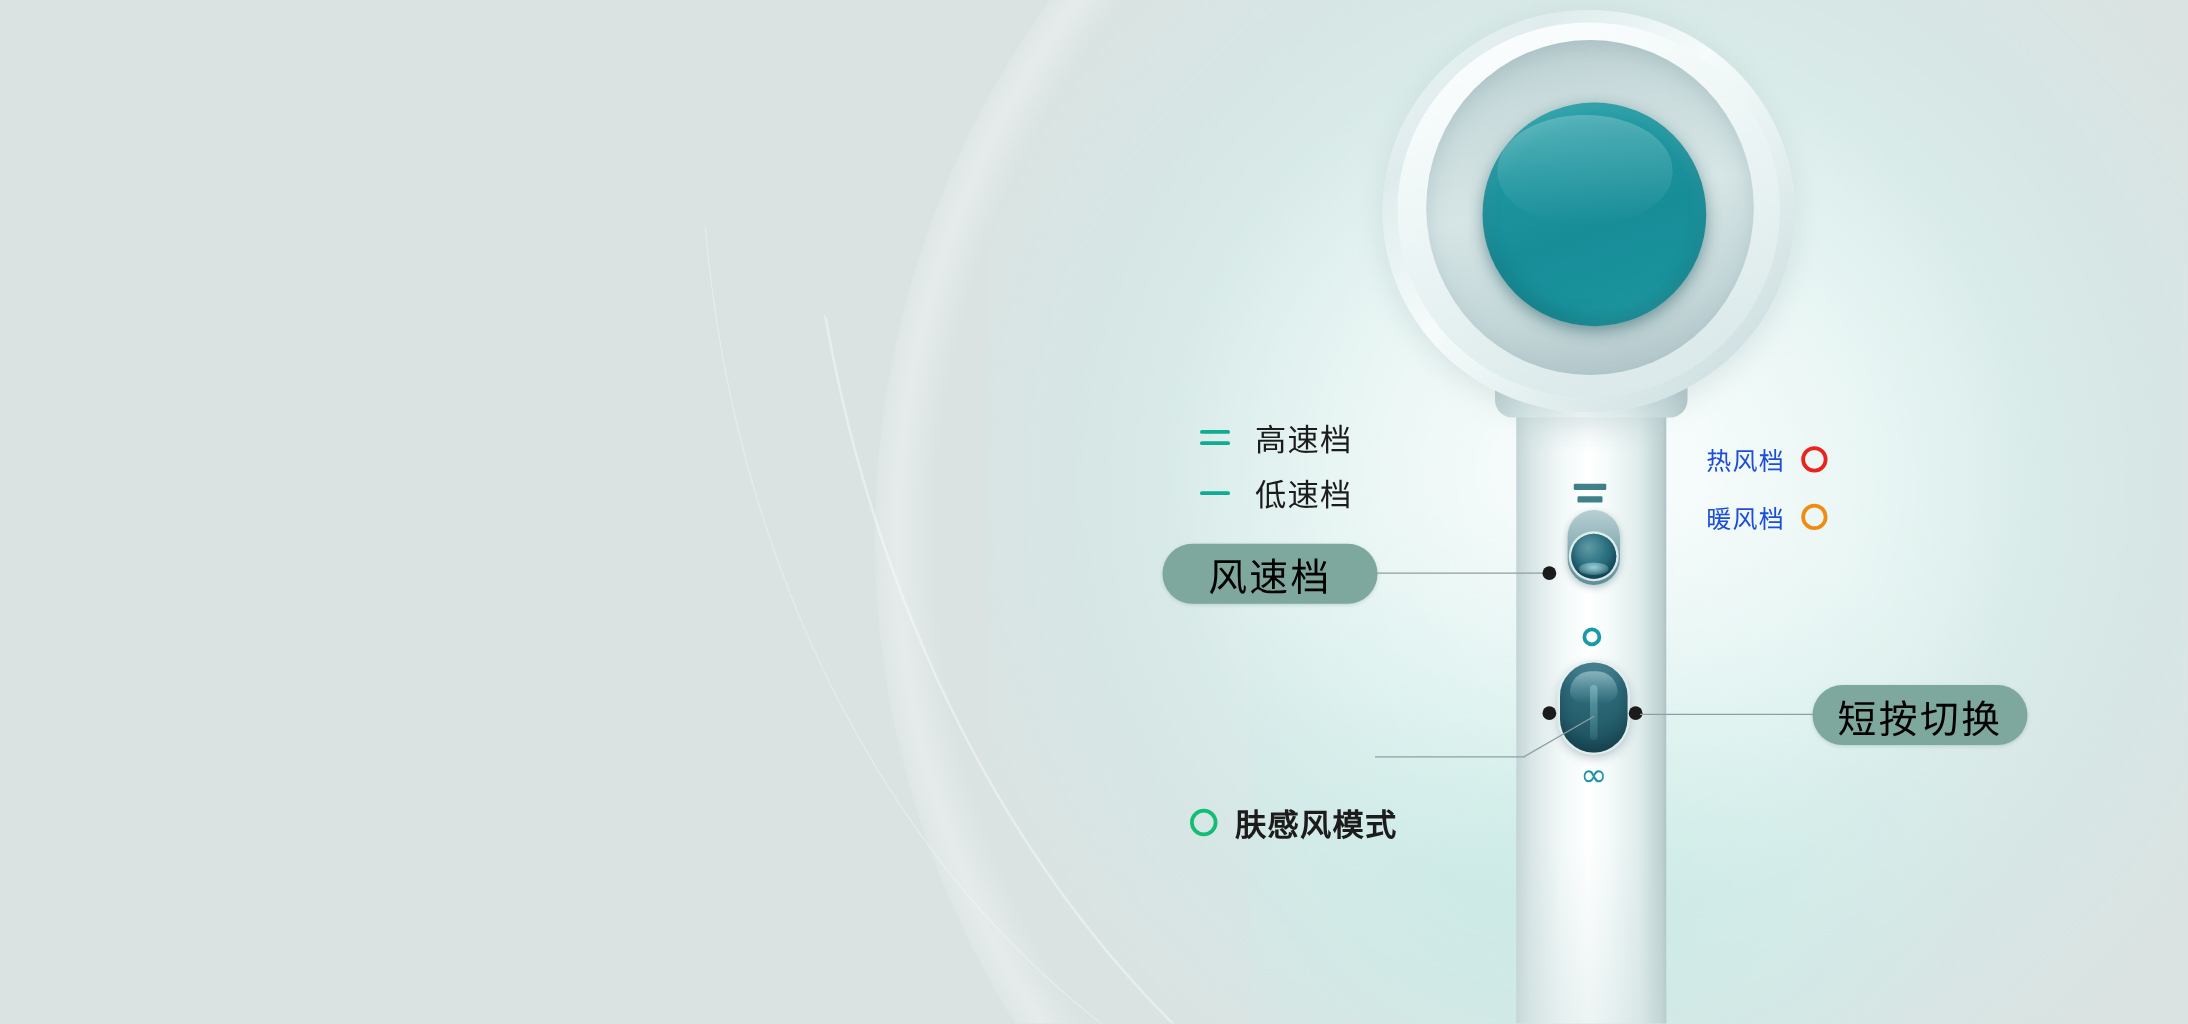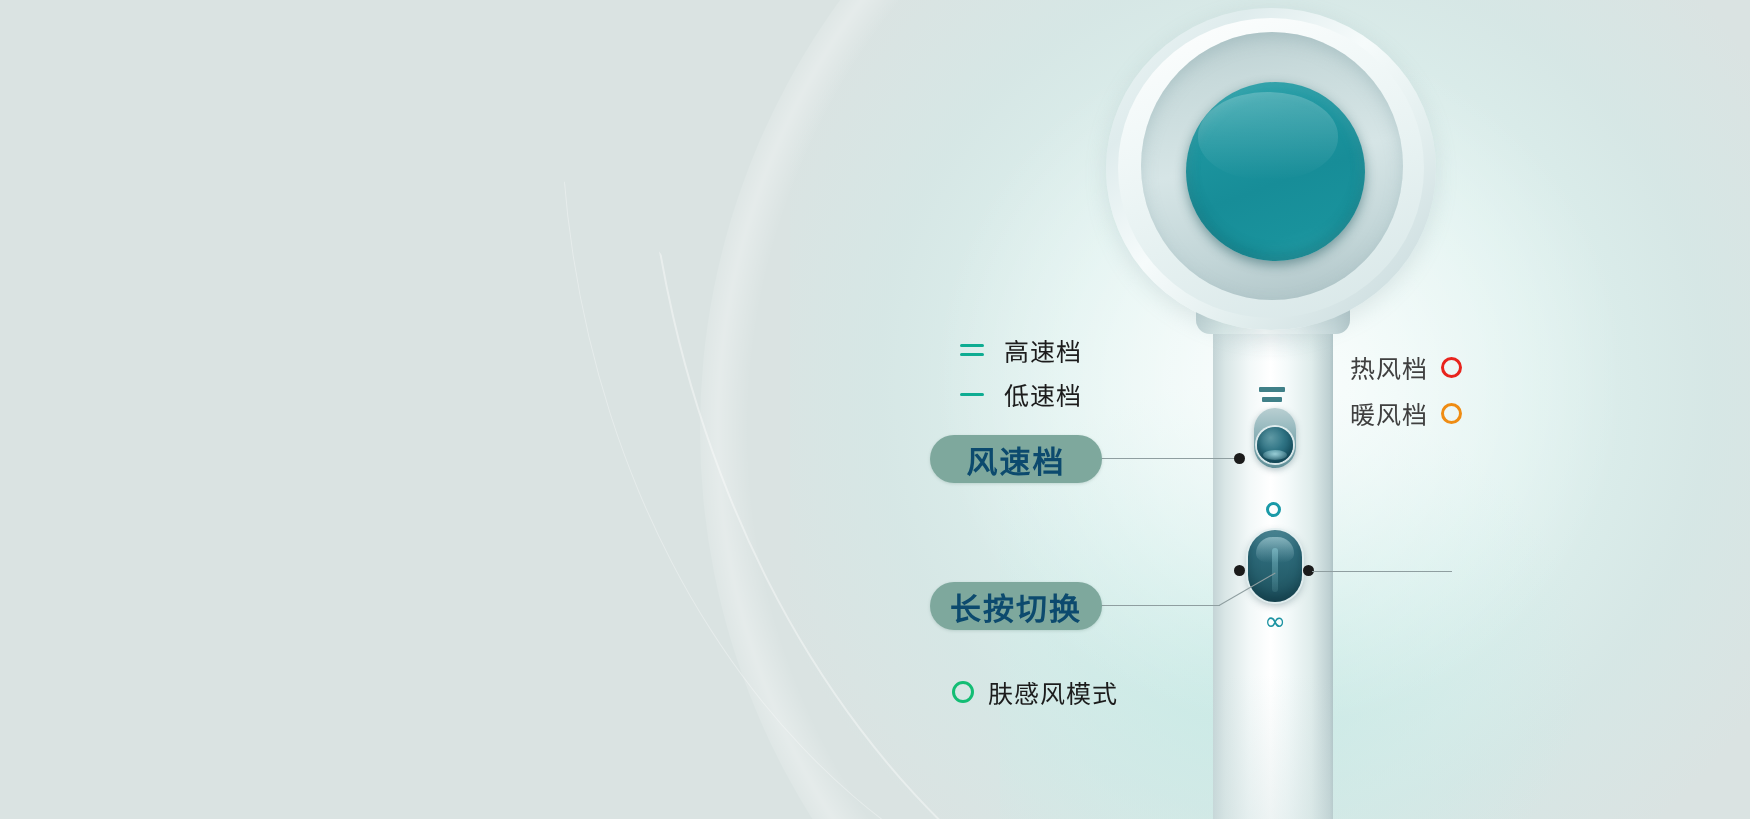--- a/index.html
+++ b/index.html
@@ -330,24 +330,24 @@
     transform-origin: 0 50%;
   }
 
   
   .pill {
     position: absolute;
     display: flex;
     align-items: center;
     justify-content: center;
     background: #7ea89d;
-    color: #0c4a6e;
+    color: #000000;
     border-radius: 30px;
     font-size: 31px;
-    font-weight: 700;
+    font-weight: 400;
     letter-spacing: 2px;
     height: 48px;
     box-shadow: 0 1px 3px rgba(90,130,120,0.25);
   }
 
   
   .speed-list {
     position: absolute;
     left: 960px;
     top: 328px;
@@ -386,39 +386,40 @@
     top: 344px;
     text-align: right;
   }
   .heat-row {
     display: flex;
     align-items: center;
     justify-content: flex-end;
     height: 46px;
   }
   .heat-text {
-    font-size: 25px;
-    color: #404040;
+    font-size: 20px;
+    color: #1d4ed8;
     letter-spacing: 1px;
   }
   .heat-dot {
     width: 21px;
     height: 21px;
     border-radius: 50%;
     box-sizing: border-box;
     border: 3px solid #ccc;
     margin-left: 13px;
   }
 
   .skin-row {
     position: absolute;
     left: 952px;
-    top: 674px;
+    top: 640px;
     display: flex;
     align-items: center;
+    font-weight: bold;
   }
   .skin-ring {
     width: 22px;
     height: 22px;
     border-radius: 50%;
     box-sizing: border-box;
     border: 3px solid #13bd74;
     margin-right: 14px;
   }
   .skin-text {
@@ -511,18 +512,18 @@
   <div class="leader-diag" style="left:1219px; top:605px; width:65px; transform:rotate(-30deg);"></div>
   <div class="dot" style="left:1234px; top:565px;"></div>
 
   <div class="dot" style="left:1303px; top:565px;"></div>
   <div class="leader" style="left:1312px; top:571px; width:140px;"></div>
 
   <div class="pill" style="left:930px; top:435px; width:172px;">
     <span>风速档</span>
   </div>
 
-  <div class="pill" style="left:930px; top:582px; width:172px;">
-    <span>长按切换</span>
-  </div>
-
+
+  <div class="pill" style="left:1450px; top:548px; width:172px;">
+    <span>短按切换</span>
+  </div>
 
 </div>
 
 </body></html>

